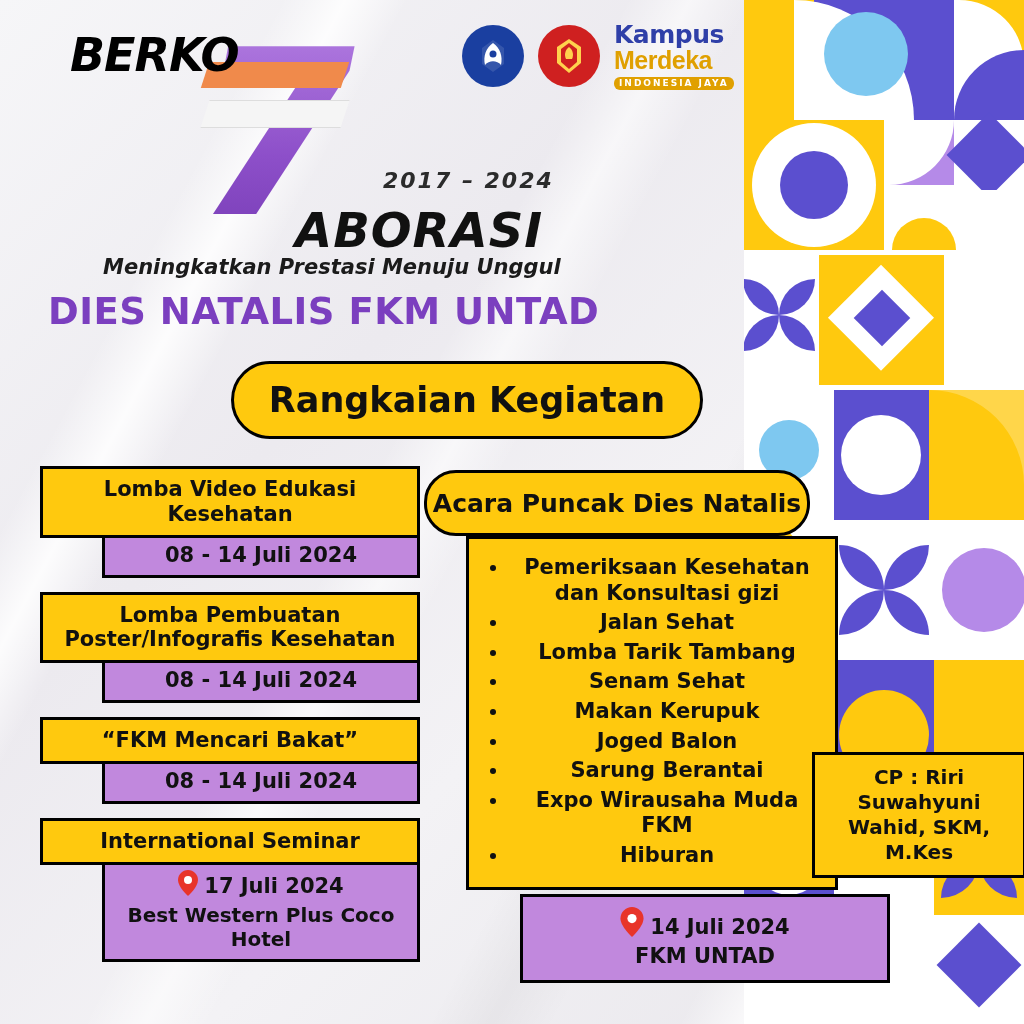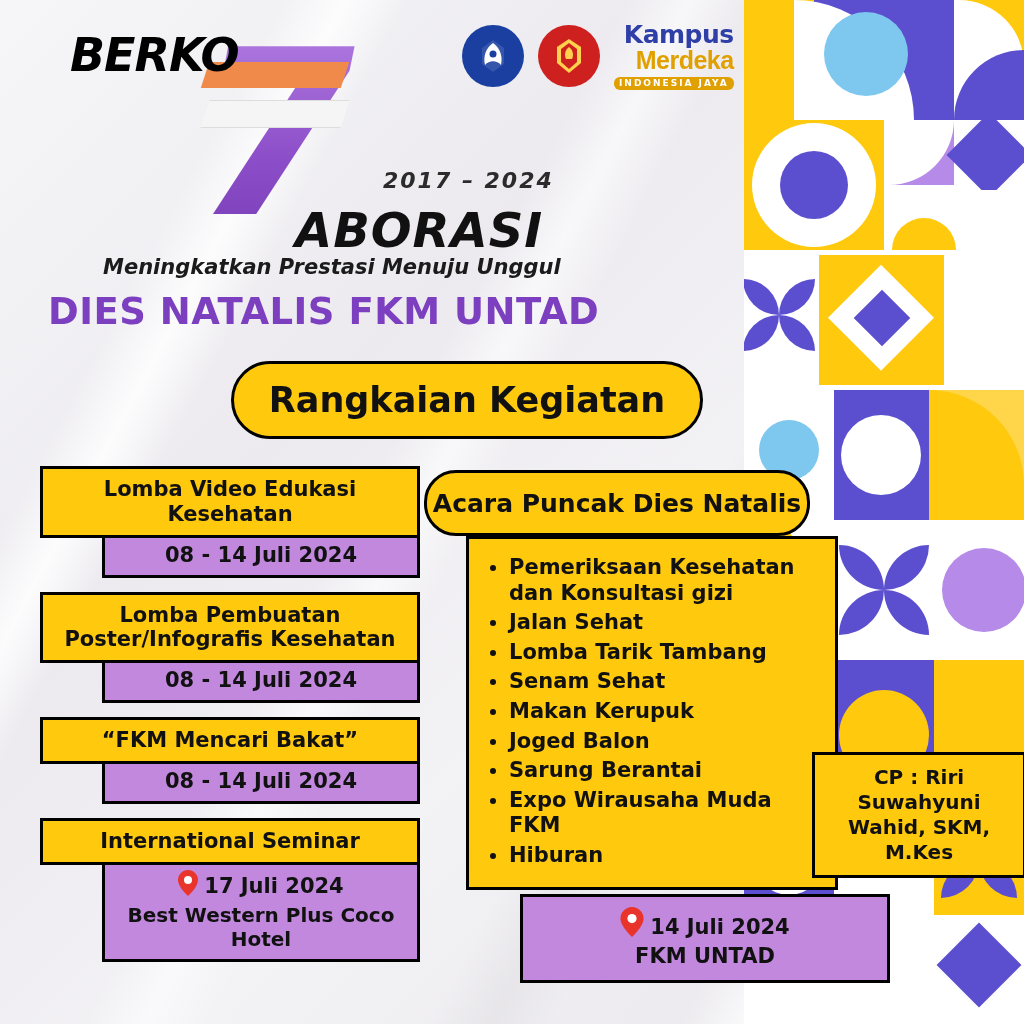--- a/index.html
+++ b/index.html
@@ -131,21 +131,21 @@
   }
 
   
   .logos { position: absolute; left: 462px; top: 22px; display: flex; align-items: center; gap: 14px; z-index: 6; }
   .logo-circle {
     width: 62px; height: 62px; border-radius: 50%;
     display: flex; align-items: center; justify-content: center;
   }
   .logo-tutwuri { background: #1a3fa0; }
   .logo-ganesha { background: #cf2020; }
-  .km { line-height: 1; text-align: right; }
+  .km { line-height: 1; }
   .km .km1 { font-family: "DejaVu Sans", sans-serif; font-weight: bold; font-size: 25px; color: #2f3fa8; letter-spacing: -0.5px;}
   .km .km2 { font-family: Liberation Sans, sans-serif; font-weight: bold; font-size: 25px; color: #e0a000; letter-spacing: -0.5px; margin-top: 1px;}
   .km .km3 { font-family: "DejaVu Sans", sans-serif; font-weight: bold; font-size: 9px; color: #fff; background: #e0a000; letter-spacing: 2px; padding: 2px 5px; display:inline-block; margin-top:3px;border-radius:6px;}
 
   
   .pill-main {
     position: absolute;
     left: 231px;
     top: 361px;
     width: 466px;
@@ -215,21 +215,21 @@
   .acara-box {
     position: absolute;
     left: 466px;
     top: 536px;
     width: 340px;
     background: #FFC90E;
     border: 3px solid #000;
     padding: 16px 10px 14px 16px;
     z-index: 6;
   }
-  .acara-box ul { margin: 0; padding-left: 24px; }
+  .acara-box ul { margin: 0; padding-left: 24px; text-align: center; }
   .acara-box li {
     font-family: "DejaVu Sans", sans-serif;
     font-weight: bold;
     font-size: 21px;
     color: #111;
     line-height: 1.22;
     margin-bottom: 4px;
   }
   .acara-date {
     position: absolute;

